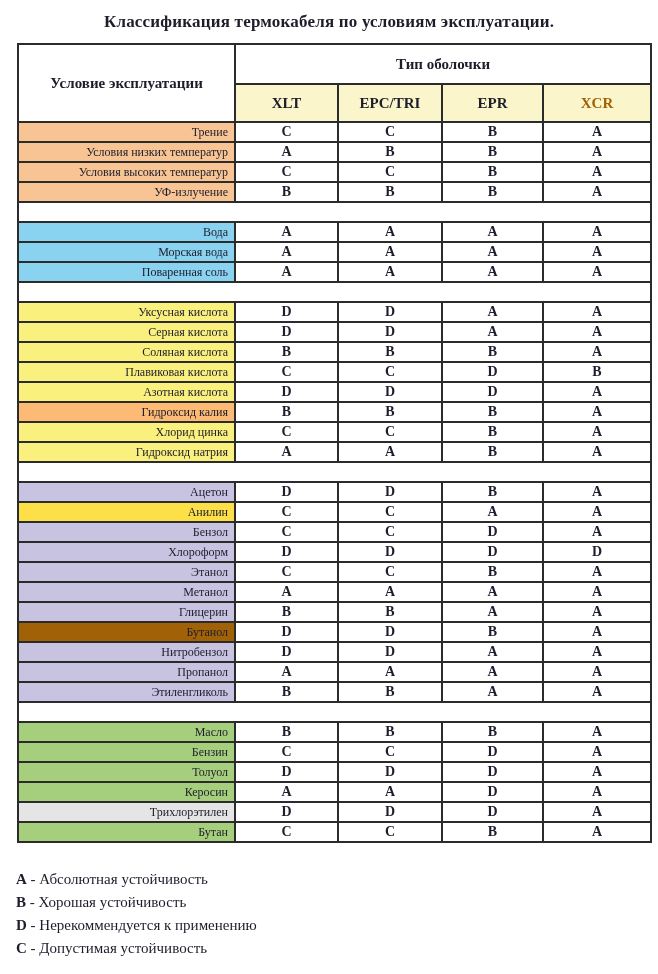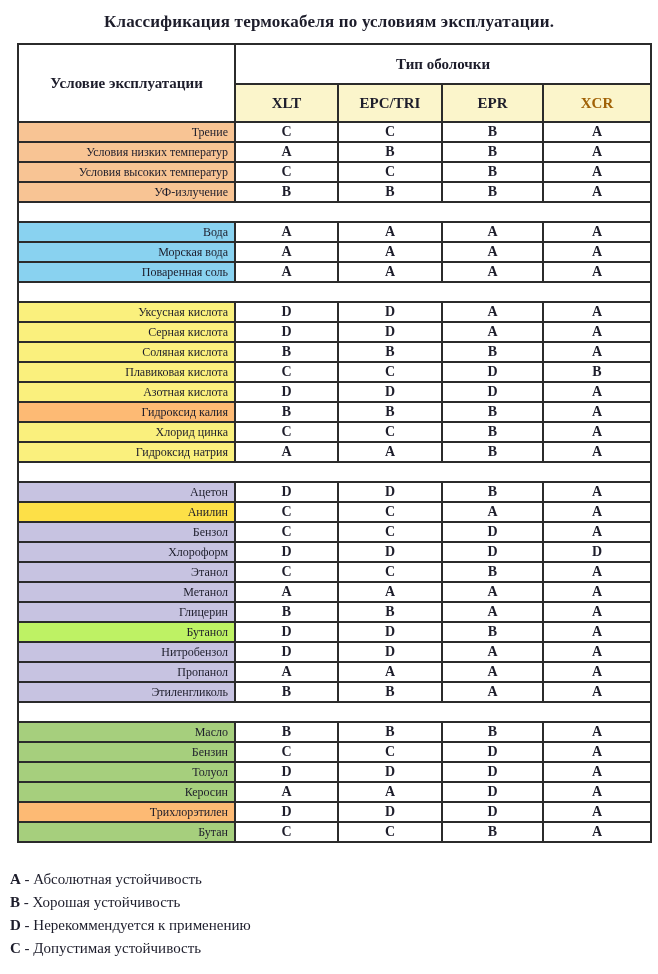--- a/index.html
+++ b/index.html
@@ -72,21 +72,21 @@
     font-weight: bold;
     font-size: 14px;
     background: #ffffff;
     vertical-align: middle;
   }
   tr.spacer td {
     height: 20px;
     background: #ffffff;
   }
   .legend {
-    margin: 25px 0 0 10px;
+    margin: 25px 0 0 16px;
     font-size: 15px;
     line-height: 23px;
   }
   .legend-line b {
     font-weight: bold;
   }
 </style>
 </head>
 <body>
 
@@ -272,21 +272,21 @@
           <td class="val">A</td>
         </tr>
         <tr>
           <td class="lab" style="background: rgb(199, 195, 225);">Глицерин</td>
           <td class="val">B</td>
           <td class="val">B</td>
           <td class="val">A</td>
           <td class="val">A</td>
         </tr>
         <tr>
-          <td class="lab" style="background: #bef264; margin-left: 32px;">Бутанол</td>
+          <td class="lab" style="background: #a16207; margin-left: 32px;">Бутанол</td>
           <td class="val">D</td>
           <td class="val">D</td>
           <td class="val">B</td>
           <td class="val">A</td>
         </tr>
         <tr>
           <td class="lab" style="background: rgb(199, 195, 225);">Нитробензол</td>
           <td class="val">D</td>
           <td class="val">D</td>
           <td class="val">A</td>
@@ -331,21 +331,21 @@
           <td class="val">A</td>
         </tr>
         <tr>
           <td class="lab" style="background: rgb(166, 207, 125);">Керосин</td>
           <td class="val">A</td>
           <td class="val">A</td>
           <td class="val">D</td>
           <td class="val">A</td>
         </tr>
         <tr>
-          <td class="lab" style="background: #fdba74;">Трихлорэтилен</td>
+          <td class="lab" style="background: #e5e5e5;">Трихлорэтилен</td>
           <td class="val">D</td>
           <td class="val">D</td>
           <td class="val">D</td>
           <td class="val">A</td>
         </tr>
         <tr>
           <td class="lab" style="background: rgb(166, 207, 125);">Бутан</td>
           <td class="val">C</td>
           <td class="val">C</td>
           <td class="val">B</td>

